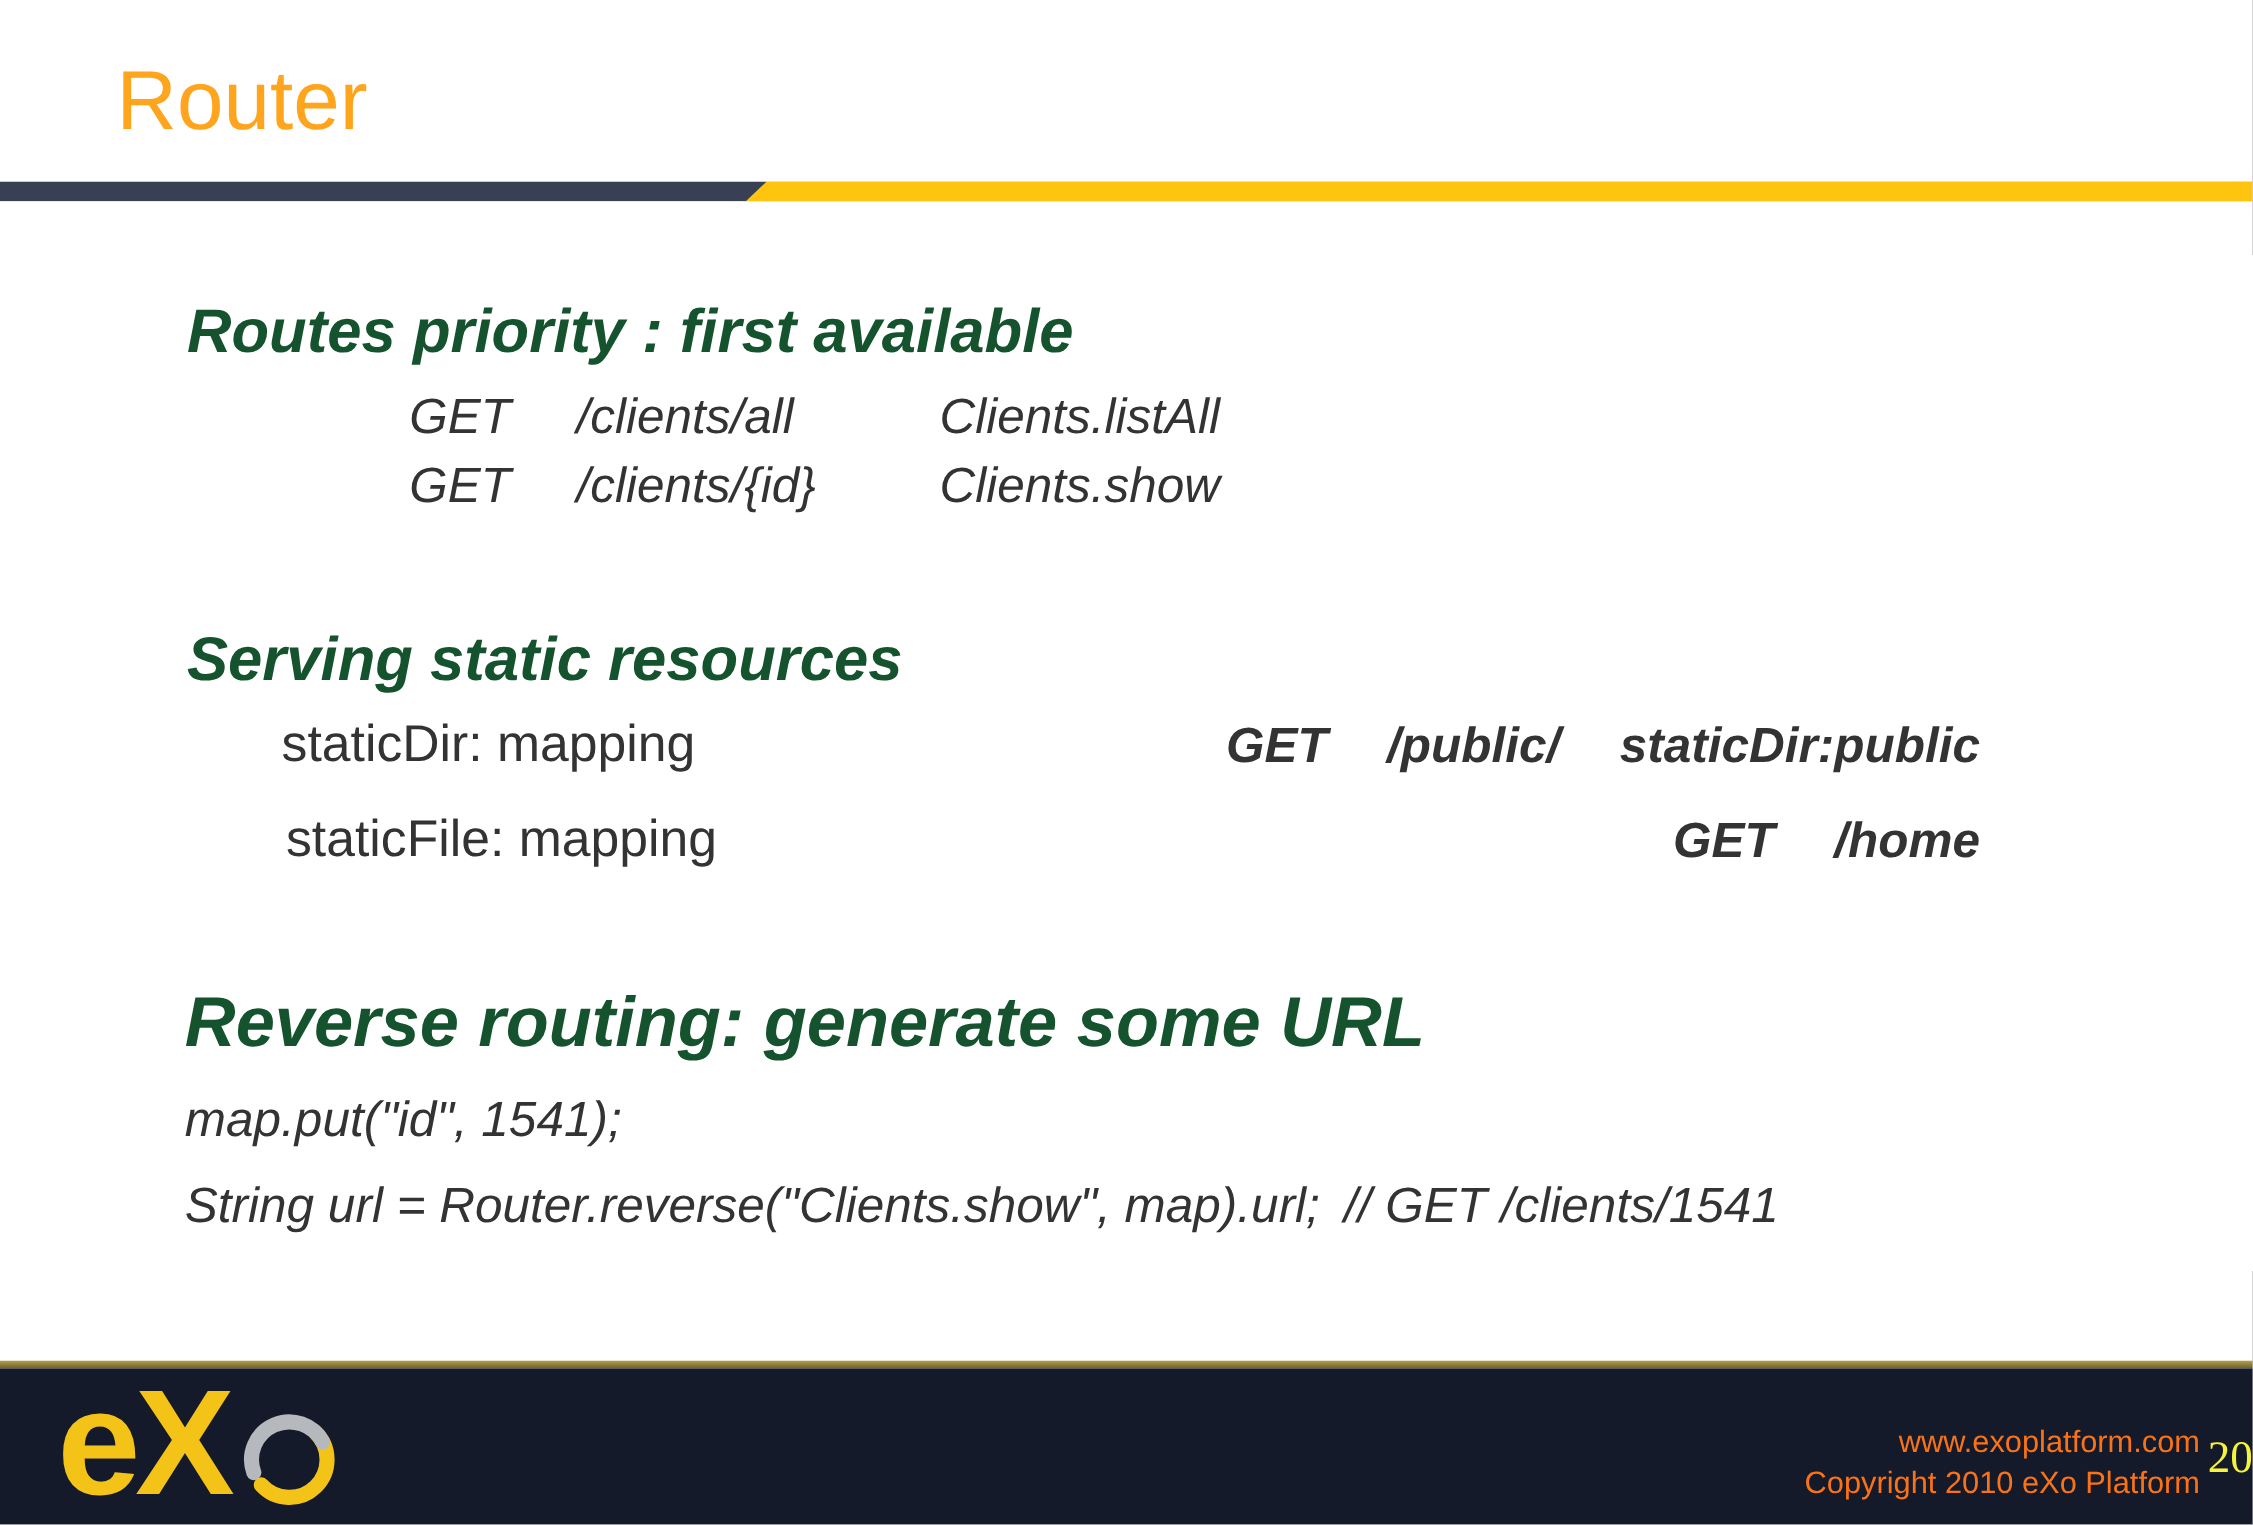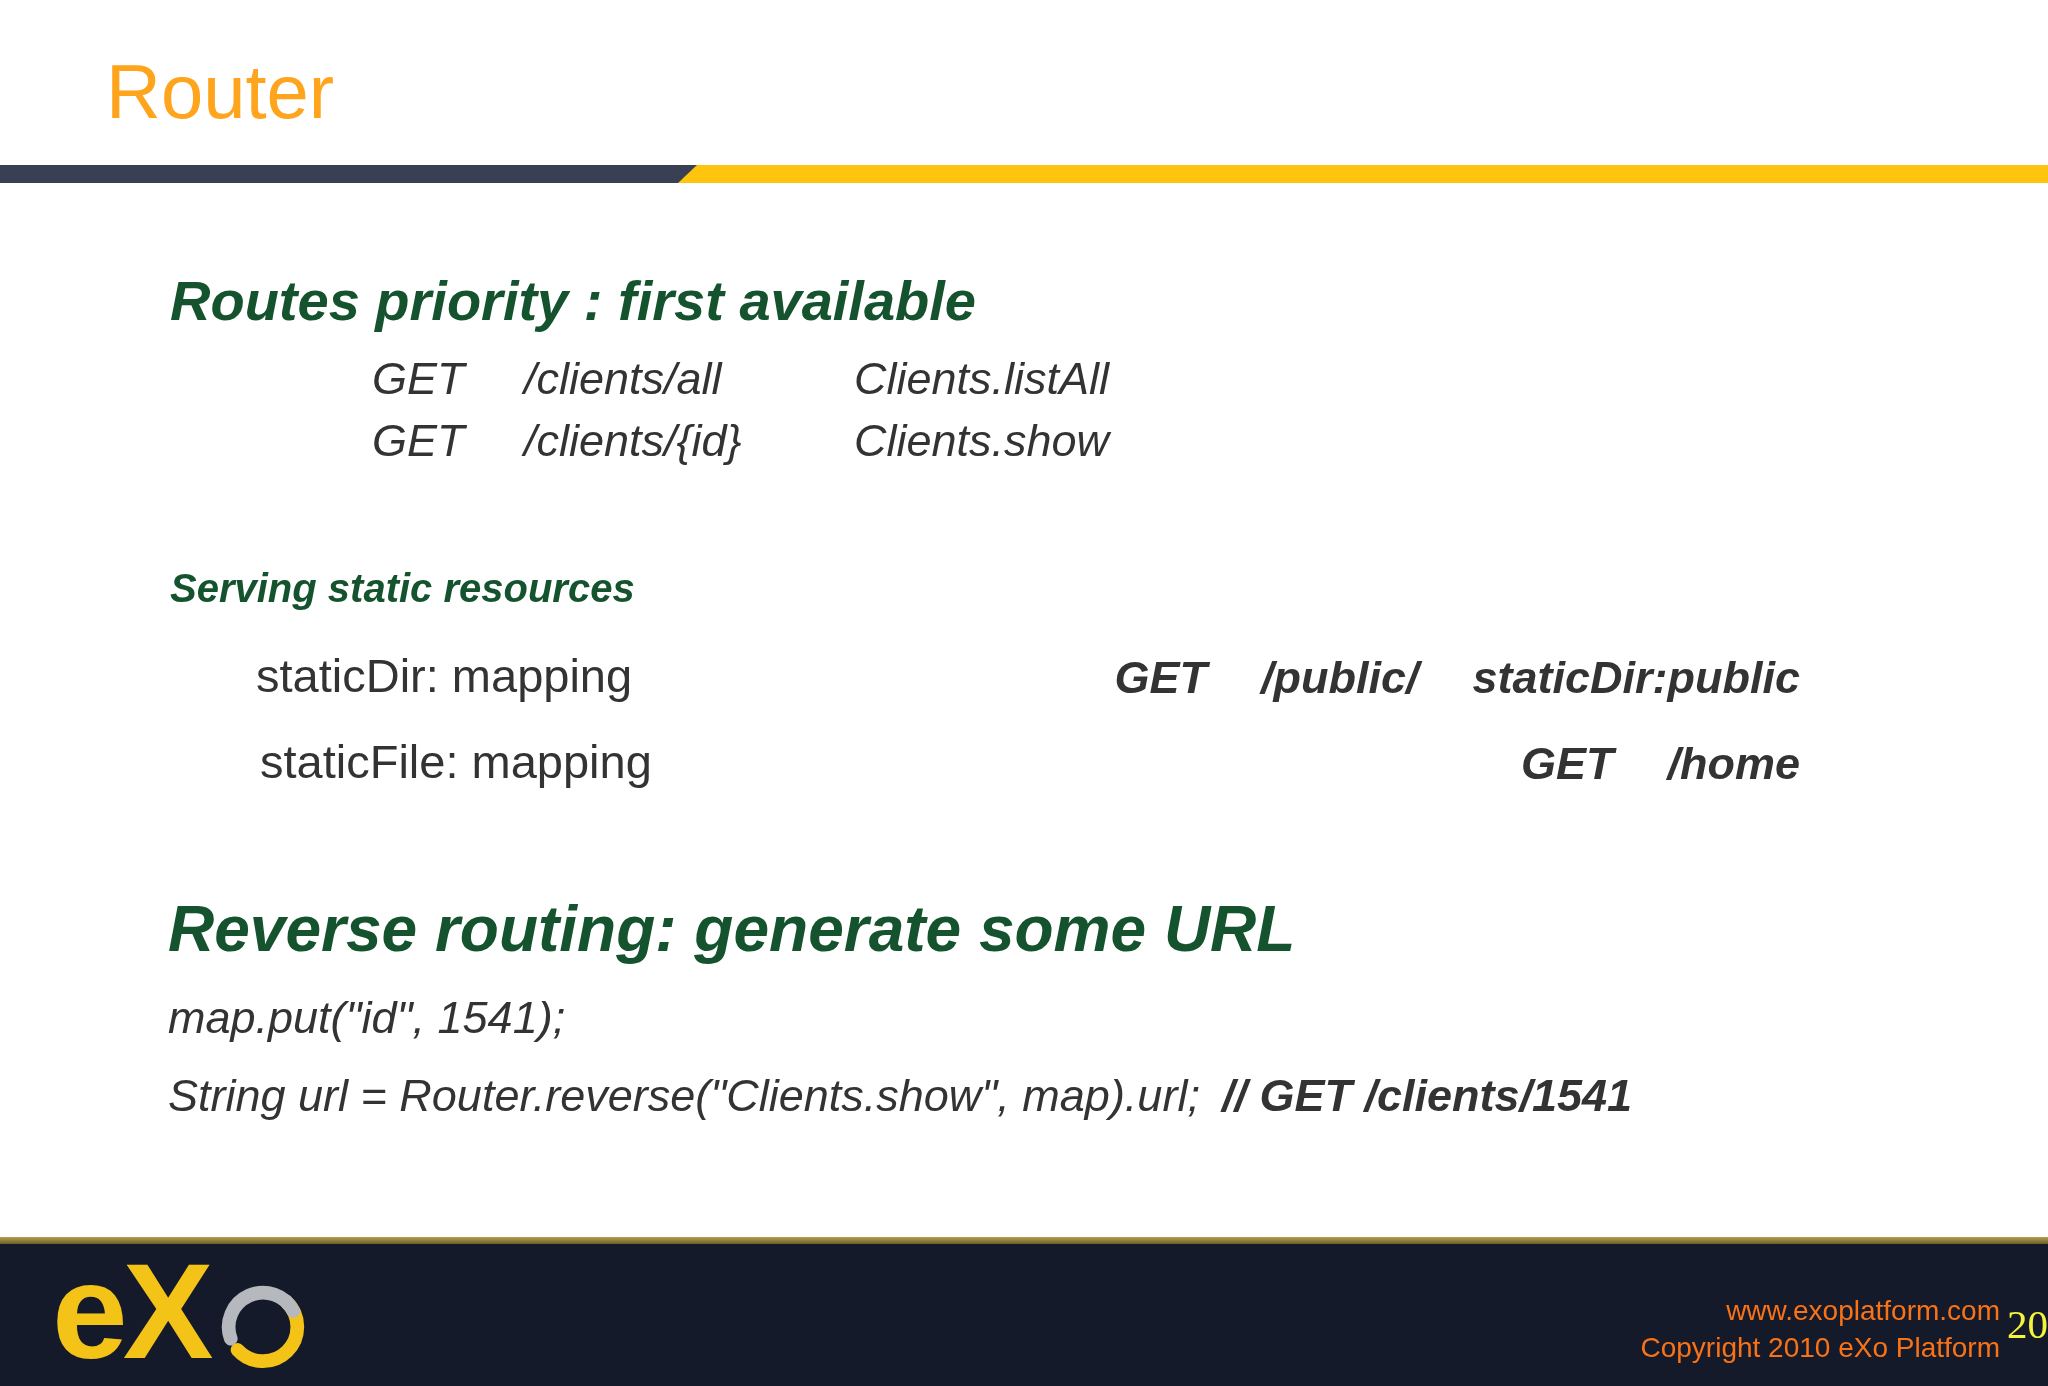--- a/index.html
+++ b/index.html
@@ -30,21 +30,21 @@
     clip-path:polygon(0 0, 697px 0, 678px 100%, 0 100%);
   }
 
   
   .sec-head {
     position:absolute;
     font-style:italic; font-weight:bold;
     color:#14532d; white-space:nowrap;
   }
   .head-routes  { left:170px; top:268px; font-size:56px; }
-  .head-static  { left:170px; top:566px; font-size:40px; }
+  .head-static  { left:170px; top:566px; font-size:56px; }
   .head-reverse { left:168px; top:892px; font-size:64px; }
 
   
   .routes-grid {
     position:absolute; left:372px; top:352px;
     display:grid; grid-template-columns:152px 330px auto;
     row-gap:8px;
     font-size:45px; font-style:italic; line-height:54px;
     white-space:nowrap;
   }
@@ -65,21 +65,21 @@
   .static-map-a { top:652px; }
   .static-map-b { top:738px; }
 
   
   .code-line {
     position:absolute; left:168px;
     font-size:45px; font-style:italic; white-space:nowrap;
   }
   .code-1 { top:992px; }
   .code-2 { top:1070px; }
-  .code-comment { font-weight:bold; margin-left:22px; }
+  .code-comment { font-weight:normal; margin-left:22px; }
 
   
   .footer-goldline {
     position:absolute; left:0; top:1237px; width:2048px; height:7px;
     background:linear-gradient(#b3a150,#6d5e25);
   }
   .footer {
     position:absolute; left:0; top:1244px; width:2048px; height:142px;
     background:#151A2B;
   }

